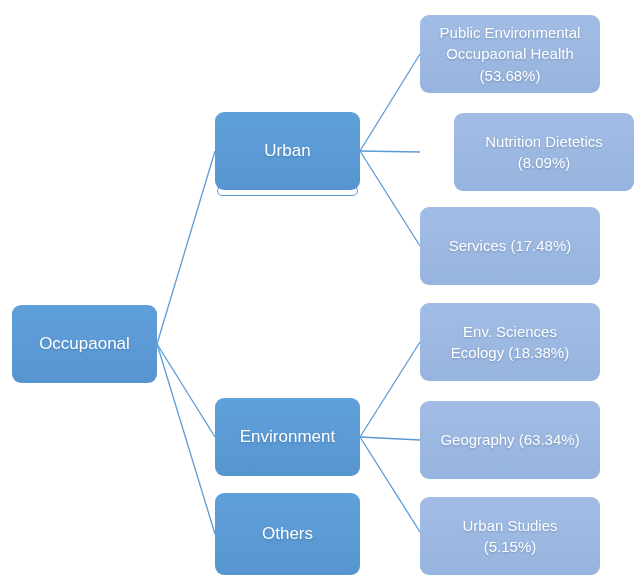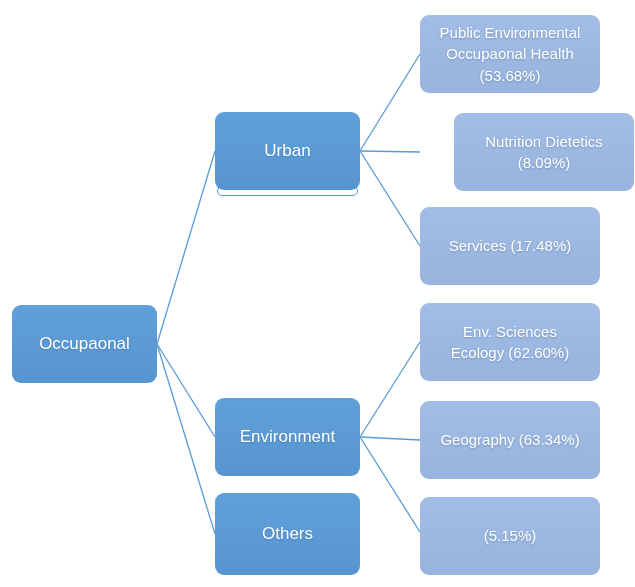--- a/index.html
+++ b/index.html
@@ -75,24 +75,25 @@
     <span>Nutrition Dietetics</span>
     <span>(8.09%)</span>
   </div>
 
   <div class="node leaf" style="top:207px;">
     <span>Services (17.48%)</span>
   </div>
 
   <div class="node leaf" style="top:303px;">
     <span>Env. Sciences</span>
-    <span>Ecology (62.60%)</span>
+    <span>Ecology (18.38%)</span>
   </div>
 
   <div class="node leaf" style="top:401px;">
     <span>Geography (63.34%)</span>
   </div>
 
   <div class="node leaf" style="top:497px;">
+    <span>Urban Studies</span>
     <span>(5.15%)</span>
   </div>
 
 </div>
 
 </body></html>

